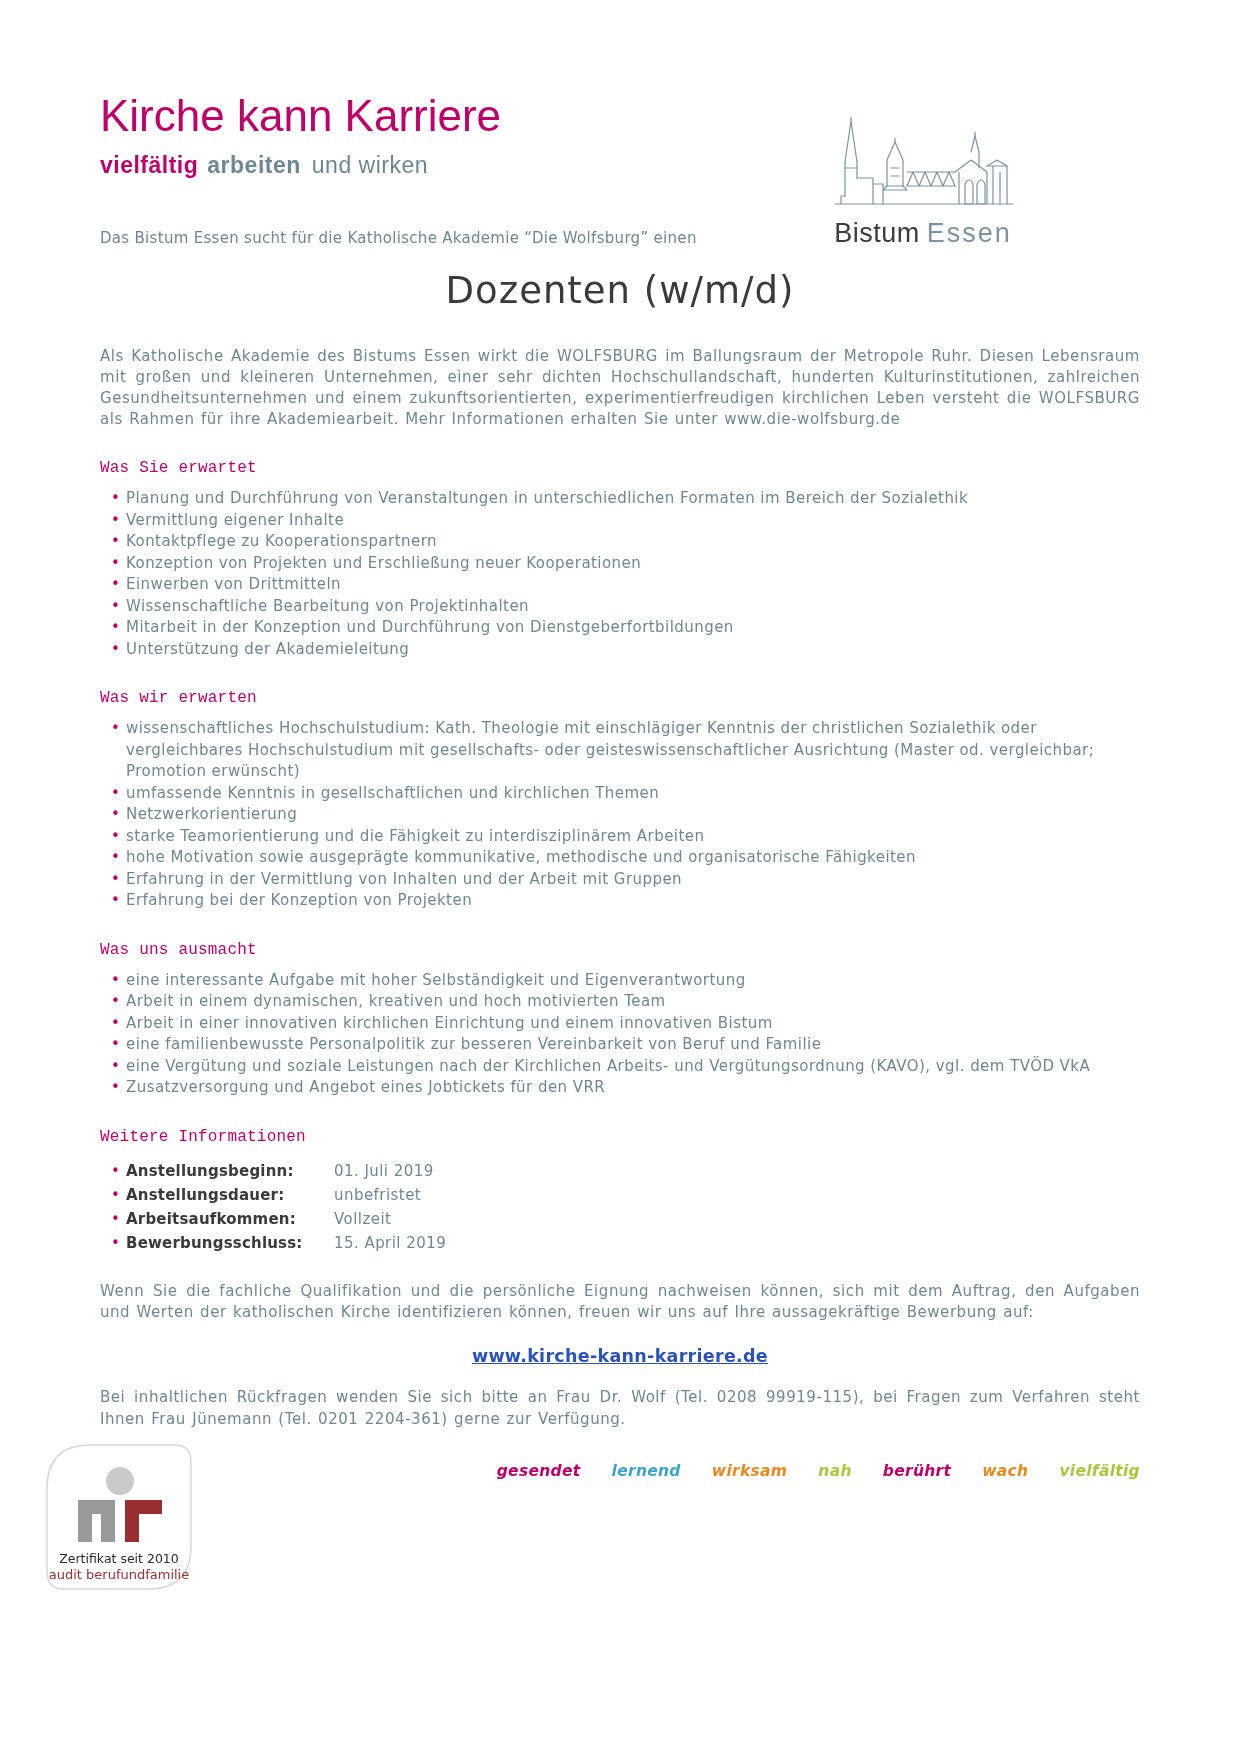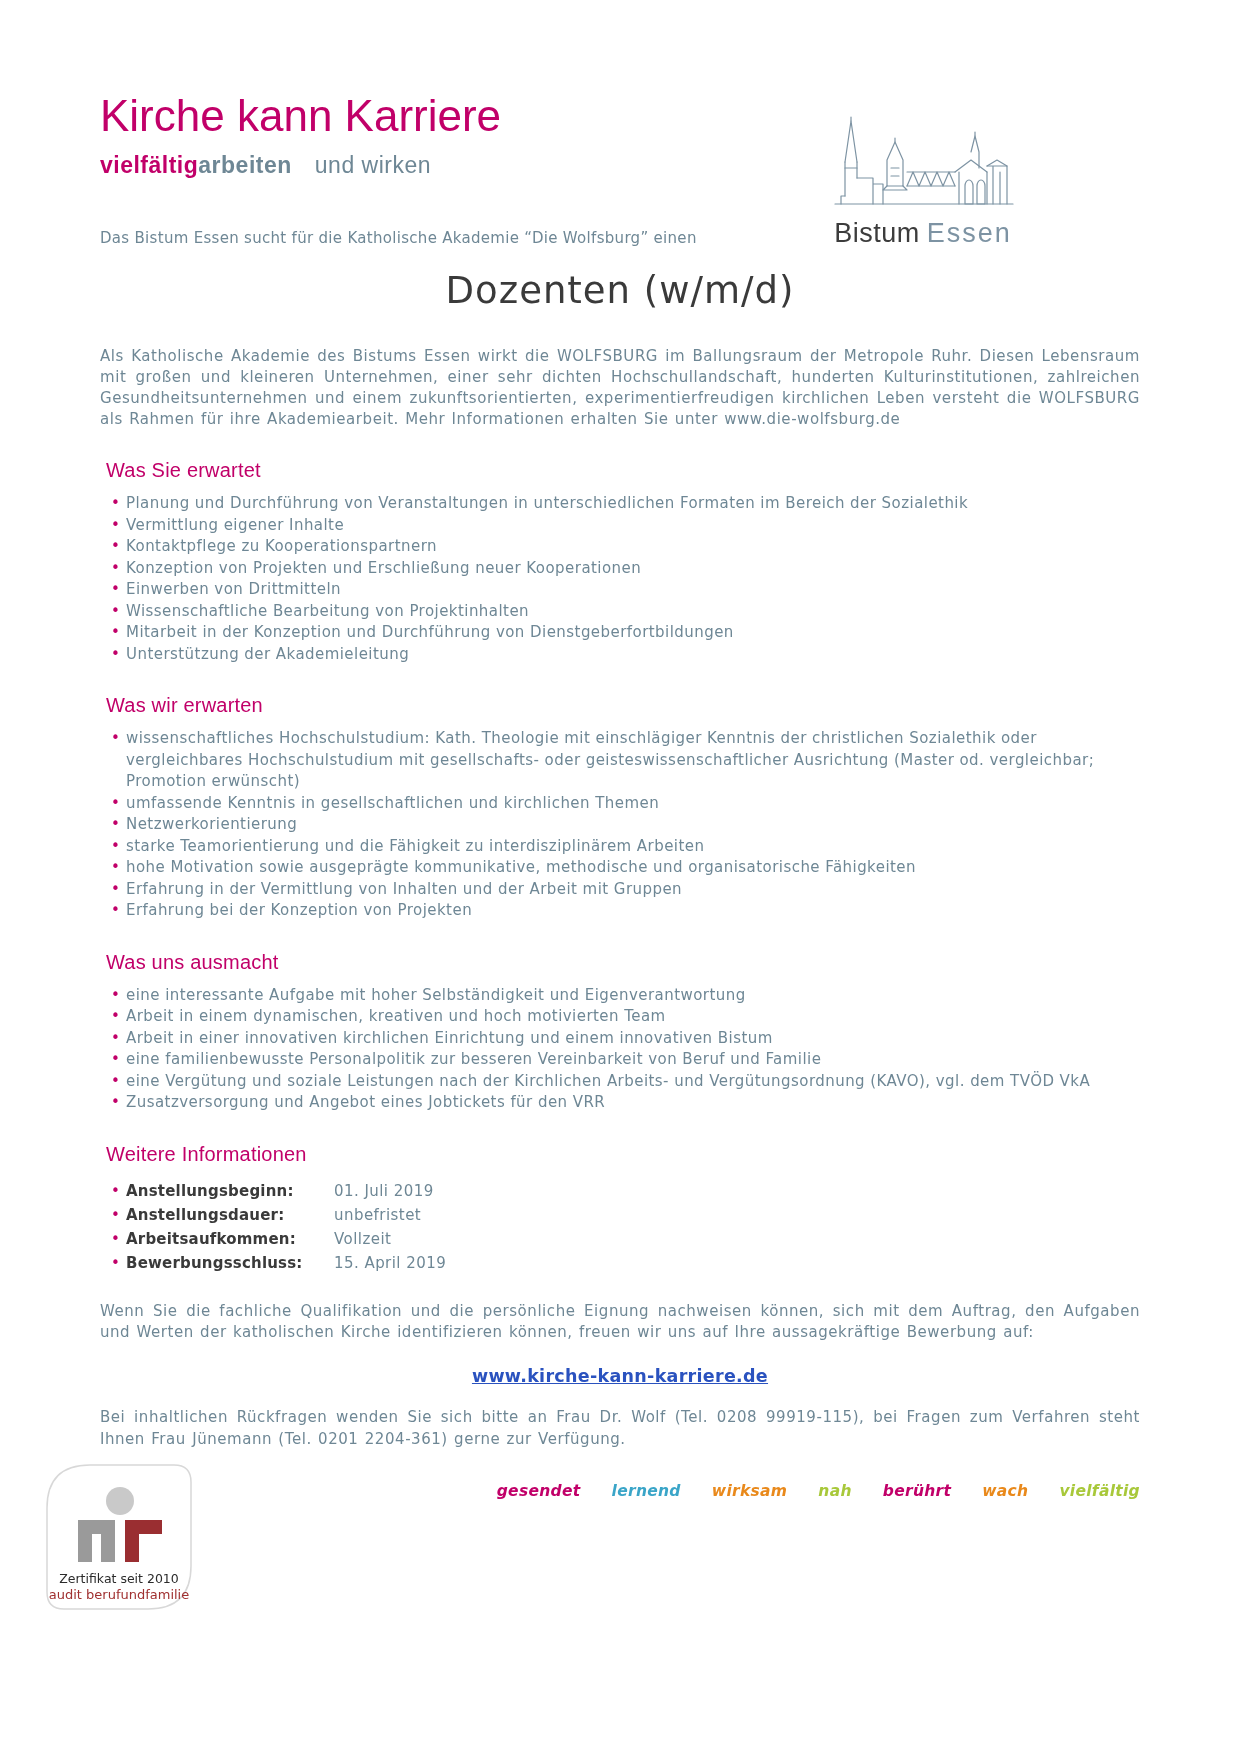--- a/index.html
+++ b/index.html
@@ -21,44 +21,44 @@
   }
   .content{padding:0 100px;position:relative;}
 
   
   .page-title{
     margin:88px 0 0 0;font-family:"Liberation Sans",sans-serif;font-weight:normal;
     font-size:44px;line-height:56px;color:var(--magenta);letter-spacing:0px;
   }
   .subtitle{margin-top:8px;font-size:23px;letter-spacing:.5px;font-family:"Liberation Sans",sans-serif;}
   .subtitle .p1{color:var(--magenta);font-weight:bold;}
-  .subtitle .p2{color:var(--body);font-weight:bold;}
-  .subtitle .p3{color:var(--body);font-weight:normal;margin-left:23px;}
+  .subtitle .p2{color:var(--body);font-weight:bold;margin-left:9px;}
+  .subtitle .p3{color:var(--body);font-weight:normal;margin-left:11px;}
 
   .logo{position:absolute;top:28px;left:818px;width:210px;text-align:center;}
   .logo svg{display:block;margin:0 auto;}
   .logo-wordmark{font-family:"Liberation Sans",sans-serif;font-size:27px;margin-top:2px;white-space:nowrap;}
   .logo-wordmark .lw1{color:var(--dark);letter-spacing:.5px;}
   .logo-wordmark .lw2{color:var(--logoblue);letter-spacing:2px;margin-left:7px;}
 
   
   .intro-line{margin-top:50px;font-size:15px;letter-spacing:.3px;}
   .job-title{
     margin-top:22px;text-align:center;color:#3a3a3a;font-size:37px;letter-spacing:1px;
     font-family:"DejaVu Sans",sans-serif;font-weight:normal;
   }
   .para{
     margin-top:34px;font-size:15px;line-height:21px;letter-spacing:.55px;
     text-align:justify;word-spacing:1px;
   }
 
   
   .sec-heading{
-    margin:29px 0 0 6px;color:var(--magenta);font-family:Liberation Sans, sans-serif;
-    font-size:20px;font-weight:normal;letter-spacing:.2px;
+    margin:29px 0 0 0;color:var(--magenta);font-family:Liberation Mono, monospace;
+    font-size:16px;font-weight:normal;letter-spacing:.2px;
   }
   .bullet-list{margin-top:11px;}
   .li{display:flex;font-size:15px;line-height:21.5px;letter-spacing:.45px;}
   .bullet{flex:0 0 26px;padding-left:11px;color:var(--magenta);font-size:15px;}
   .li-text{flex:1;}
 
   .info-list{margin-top:13px;}
   .info-list .li{line-height:24px;}
   .info-label{display:inline-block;min-width:196px;font-weight:bold;color:#3a3a3a;letter-spacing:.2px;}
   .info-value{color:var(--body);margin-left:12px;}

